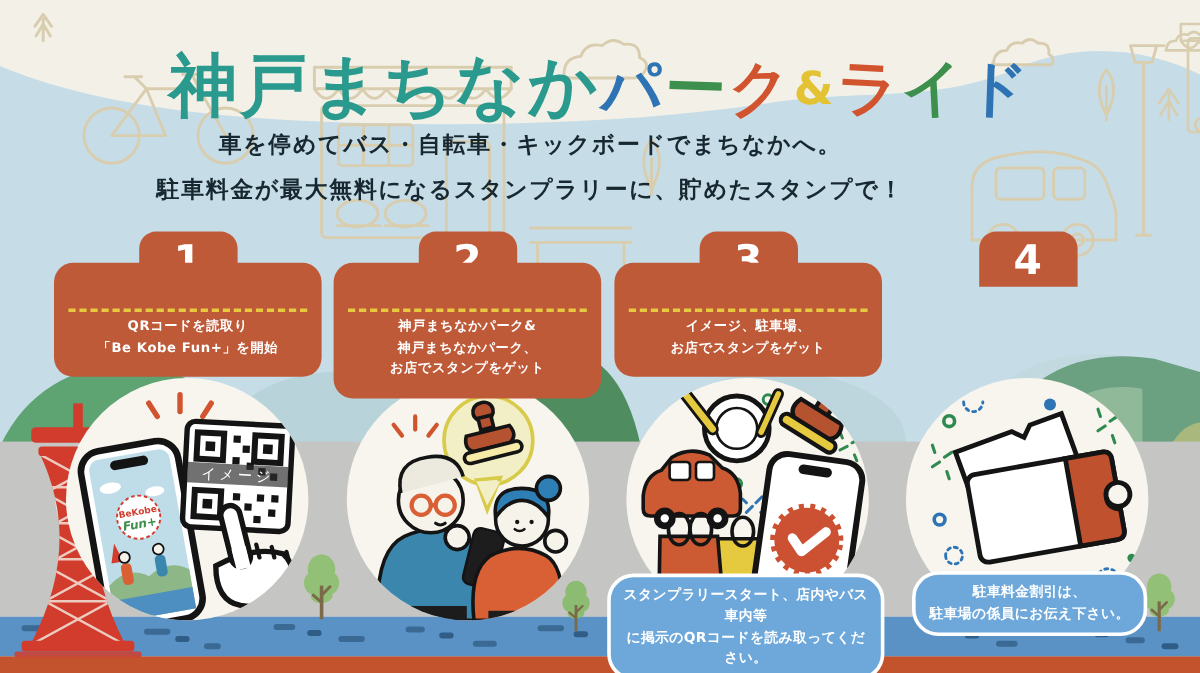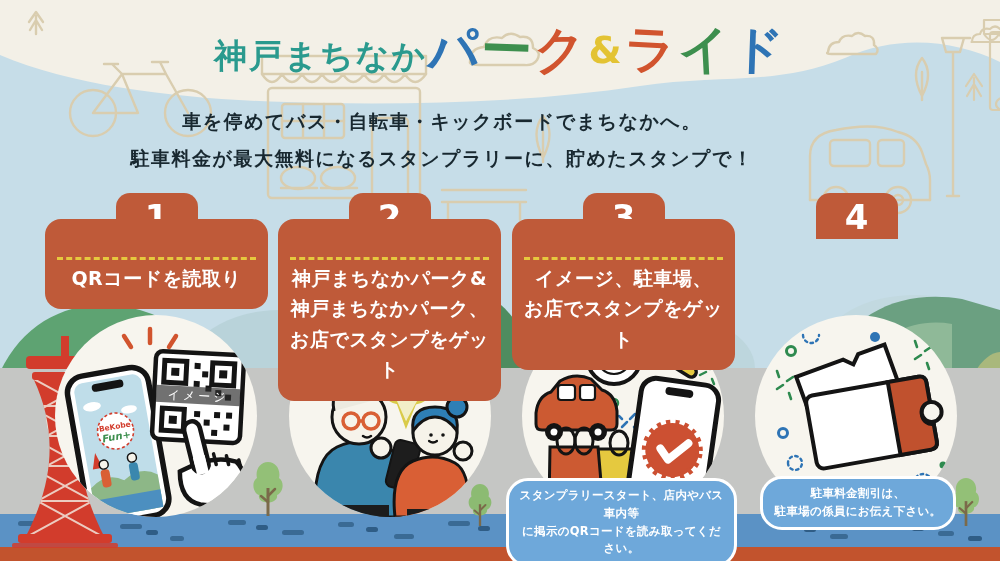--- a/index.html
+++ b/index.html
@@ -10,21 +10,21 @@
     font-family:"DejaVu Sans",sans-serif;
   }
   svg{display:block;}
   .abs{position:absolute;}
 
   
   .title{
     position:absolute;top:6px;left:0;width:1000px;text-align:center;
     font-weight:900;z-index:6;letter-spacing:2px;white-space:nowrap;
   }
-  .title .jp-main{font-size:33px;margin-top:28px;}
+  .title .jp-main{font-size:57px;margin-top:28px;}
   .title .jp-pr{font-size:51px;}
   .title span{display:inline-block;}
   .seg1{transform:rotate(-3deg);}
   .seg2{transform:rotate(2deg);}
   .seg3{transform:rotate(-2deg);}
   .seg4{font-size:38px !important;transform:translateY(-4px);}
   .seg5{transform:rotate(3deg);}
   .seg6{transform:rotate(-3deg);}
   .seg7{transform:rotate(2deg);}
 
@@ -40,21 +40,21 @@
     width:82px;height:46px;margin:0 auto;background:#bf5a39;
     border-radius:14px 14px 0 0;display:flex;align-items:center;justify-content:center;
     color:#fff;font-size:34px;font-weight:900;padding-top:2px;
   }
   .step-body{
     margin-top:-20px;background:#bf5a39;border-radius:16px;
     padding:30px 10px 16px 10px;position:relative;
   }
   .step-dash{border-top:3px dashed #e6c93e;position:absolute;top:38px;left:12px;right:12px;}
   .step-text{
-    margin-top:14px;color:#fff;font-weight:800;font-size:19px;line-height:1.6;
+    margin-top:14px;color:#fff;font-weight:800;font-size:11px;line-height:1.6;
     text-align:center;letter-spacing:0.5px;
   }
 
   
   .circle{
     position:absolute;top:315px;width:202px;height:202px;border-radius:50%;
     background:#f7f5ee;overflow:hidden;z-index:5;
   }
 
   
@@ -235,20 +235,21 @@
   </div>
 
   <div class="step-card" style="left:45px;">
     <div class="step-tab">
         <span>1</span>
       </div>
     <div class="step-body">
       <div class="step-dash"></div>
       <div class="step-text">
         <div>QRコードを読取り</div>
+        <div>「Be Kobe Fun+」を開始</div>
       </div>
     </div>
   </div>
 
   <div class="step-card" style="left:278px;">
     <div class="step-tab">
         <span>2</span>
       </div>
     <div class="step-body">
       <div class="step-dash"></div>

